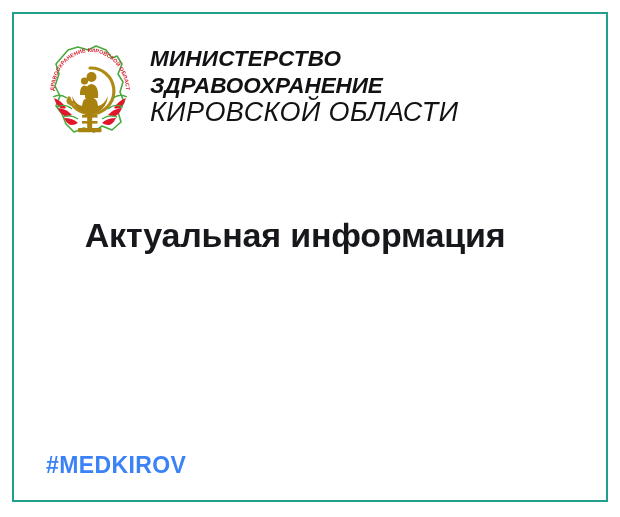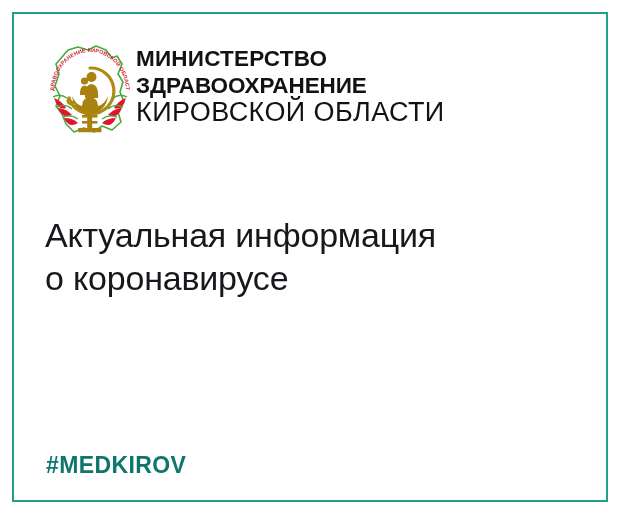--- a/index.html
+++ b/index.html
@@ -42,21 +42,23 @@
   }
 
   #ministry-emblem {
     width: 92px;
     height: 98px;
     flex: 0 0 auto;
     display: block;
   }
 
   #ministry-wordmark {
+    margin-left: 14px;
     padding-top: 5px;
+    font-style: italic;
   }
 
   .wm-line {
     display: block;
     color: #111214;
     letter-spacing: 0.2px;
     white-space: nowrap;
   }
   .wm-line-1, .wm-line-2 {
     font-weight: 700;
@@ -73,33 +75,34 @@
     letter-spacing: 0.4px;
   }
 
   
   #headline {
     position: absolute;
     left: 45px;
     top: 214px;
     width: 500px;
     color: #16181c;
-    font-weight: 400;
+    font-weight: 700;
     font-size: 34px;
     line-height: 43px;
     letter-spacing: -0.2px;
+    text-align: center;
   }
   #headline .hl-line { display: block; }
 
   
   #hashtag {
     position: absolute;
     left: 46px;
     top: 452px;
-    color: #0f766e;
+    color: #3b82f6;
     font-weight: 700;
     font-size: 23px;
     line-height: 27px;
     letter-spacing: 0.4px;
   }
 </style>
 </head>
 <body>
 
 <div id="canvas">
@@ -159,18 +162,17 @@
 
     <div id="ministry-wordmark">
       <span class="wm-line wm-line-1">МИНИСТЕРСТВО</span>
       <span class="wm-line wm-line-2">ЗДРАВООХРАНЕНИЕ</span>
       <span class="wm-line wm-line-3">КИРОВСКОЙ ОБЛАСТИ</span>
     </div>
   </div>
 
   <div id="headline">
     <span class="hl-line">Актуальная информация</span>
-    <span class="hl-line">о коронавирусе</span>
   </div>
 
   <div id="hashtag">#MEDKIROV</div>
 
 </div>
 
 </body></html>

